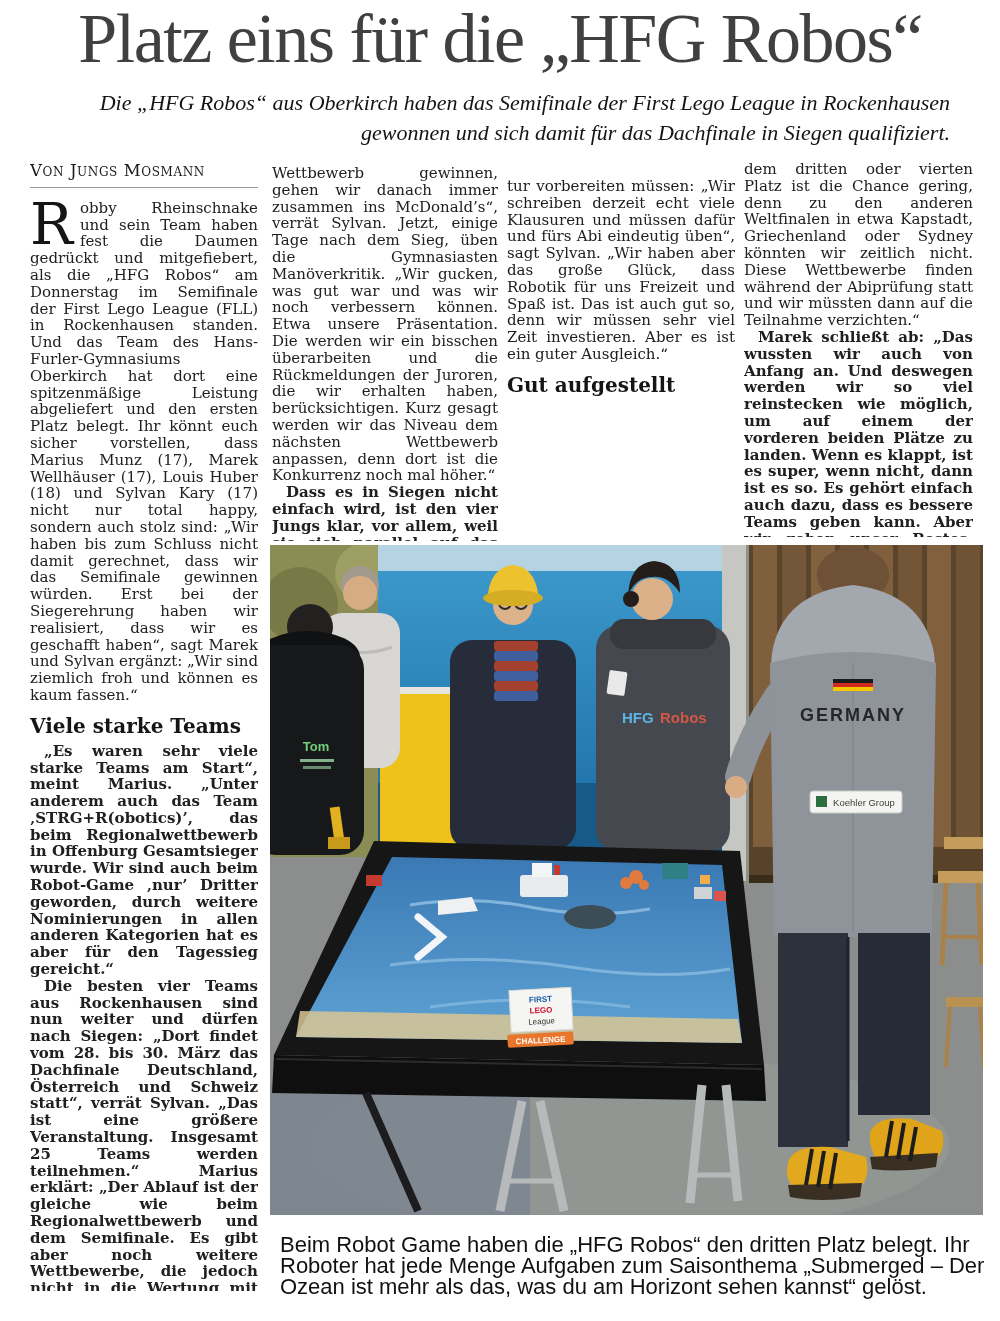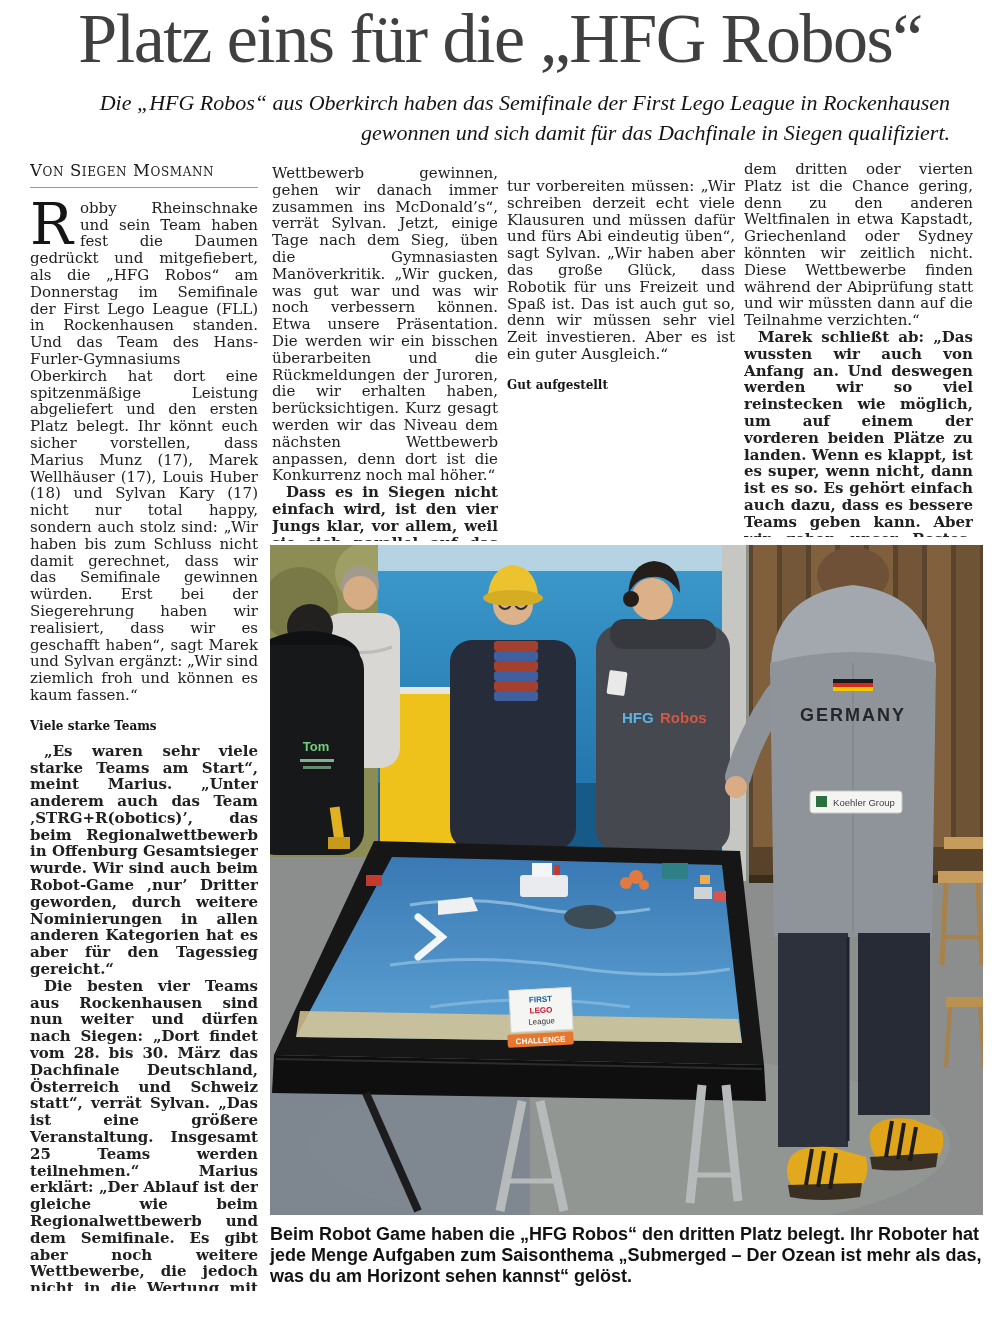--- a/index.html
+++ b/index.html
@@ -22,46 +22,46 @@
 
   .col1{left:30px;top:163px;width:228px;height:1128px;}
   .col2{left:272px;top:165px;width:226px;height:376px;}
   .col3{left:507px;top:178px;width:228px;height:376px;}
   .col4{left:744px;top:161px;width:229px;height:376px;}
 
   .byline{font-variant:small-caps;font-size:16.5px;letter-spacing:0.6px;color:#1a1a1a;
           display:block;text-align:left;}
   .byline-rule{border:0;border-top:1px solid #9a9a9a;margin:7px 0 12px 0;}
 
-  .subhead{font-family:"DejaVu Serif",serif;font-size:12px;line-height:22px;
+  .subhead{font-family:"DejaVu Serif",serif;font-size:20px;line-height:22px;
            font-weight:700;margin:11px 0 6px 0;text-align:left;color:#151515;}
 
   .dropcap{float:left;font-size:57px;line-height:45px;padding:2px 7px 0 0;color:#151515;}
 
   .photo{position:absolute;left:270px;top:545px;width:713px;height:670px;
          overflow:hidden;background:#85888a;}
   .photo svg{display:block;}
 
-  .caption{position:absolute;left:270px;top:1224px;width:717px;margin:0;
-           font-family:"Liberation Sans",sans-serif;font-weight:700;
-           font-size:18px;line-height:21px;color:#111;text-align:left;}
+  .caption{position:absolute;left:270px;top:1224px;width:717px;margin:10px;
+           font-family:"Liberation Sans",sans-serif;font-weight:400;
+           font-size:22px;line-height:21px;color:#111;text-align:left;}
 
   svg text{font-family:"Liberation Sans",sans-serif;}
 </style>
 </head>
 <body>
 
 <div class="page">
 
   <h1 class="headline">Platz eins für die „HFG Robos“</h1>
 
   <p class="standfirst">Die „HFG Robos“ aus Oberkirch haben das Semifinale der First Lego League in Rockenhausen gewonnen und sich damit für das Dachfinale in Siegen qualifiziert.</p>
 
   <div class="col col1">
-    <span class="byline">Von Siegen Mosmann</span>
+    <span class="byline">Von Jungs Mosmann</span>
     <hr class="byline-rule">
     <p><span class="dropcap">R</span><span>obby Rheinschnake und sein Team haben fest die Daumen gedrückt und mitgefiebert, als die „HFG Robos“ am Donnerstag im Semifinale der First Lego League (FLL) in Rockenhausen standen. Und das Team des Hans-Furler-Gymnasiums Oberkirch hat dort eine spitzenmäßige Leistung abgeliefert und den ersten Platz belegt. Ihr könnt euch sicher vorstellen, dass Marius Munz (17), Marek Wellhäuser (17), Louis Huber (18) und Sylvan Kary (17) nicht nur total happy, sondern auch stolz sind: „Wir haben bis zum Schluss nicht damit gerechnet, dass wir das Semifinale gewinnen würden. Erst bei der Siegerehrung haben wir realisiert, dass wir es geschafft haben“, sagt Marek und Sylvan ergänzt: „Wir sind ziemlich froh und können es kaum fassen.“</span></p>
     <h2 class="subhead">Viele starke Teams</h2>
     <p class="ind">„Es waren sehr viele starke Teams am Start“, meint Marius. „Unter anderem auch das Team ‚STRG+R(obotics)’, das beim Regionalwettbewerb in Offenburg Gesamtsieger wurde. Wir sind auch beim Robot-Game ‚nur’ Dritter geworden, durch weitere Nominierungen in allen anderen Kategorien hat es aber für den Tagessieg gereicht.“</p>
     <p class="ind">Die besten vier Teams aus Rockenhausen sind nun weiter und dürfen nach Siegen: „Dort findet vom 28. bis 30. März das Dachfinale Deutschland, Österreich und Schweiz statt“, verrät Sylvan. „Das ist eine größere Veranstaltung. Insgesamt 25 Teams werden teilnehmen.“ Marius erklärt: „Der Ablauf ist der gleiche wie beim Regionalwettbewerb und dem Semifinale. Es gibt aber noch weitere Wettbewerbe, die jedoch nicht in die Wertung mit einfließen. Etwa eine Live-Challenge und auch die Teamfähigkeit wird noch separat bewertet.“</p>
 
   </div>
 
   <div class="col col2">
     <p>Wettbewerb gewinnen, gehen wir danach immer zusammen ins McDonald’s“, verrät Sylvan. Jetzt, einige Tage nach dem Sieg, üben die Gymnasiasten Manöverkritik. „Wir gucken, was gut war und was wir noch verbessern können. Etwa unsere Präsentation. Die werden wir ein bisschen überarbeiten und die Rückmeldungen der Juroren, die wir erhalten haben, berücksichtigen. Kurz gesagt werden wir das Niveau dem nächsten Wettbewerb anpassen, denn dort ist die Konkurrenz noch mal höher.“</p>

